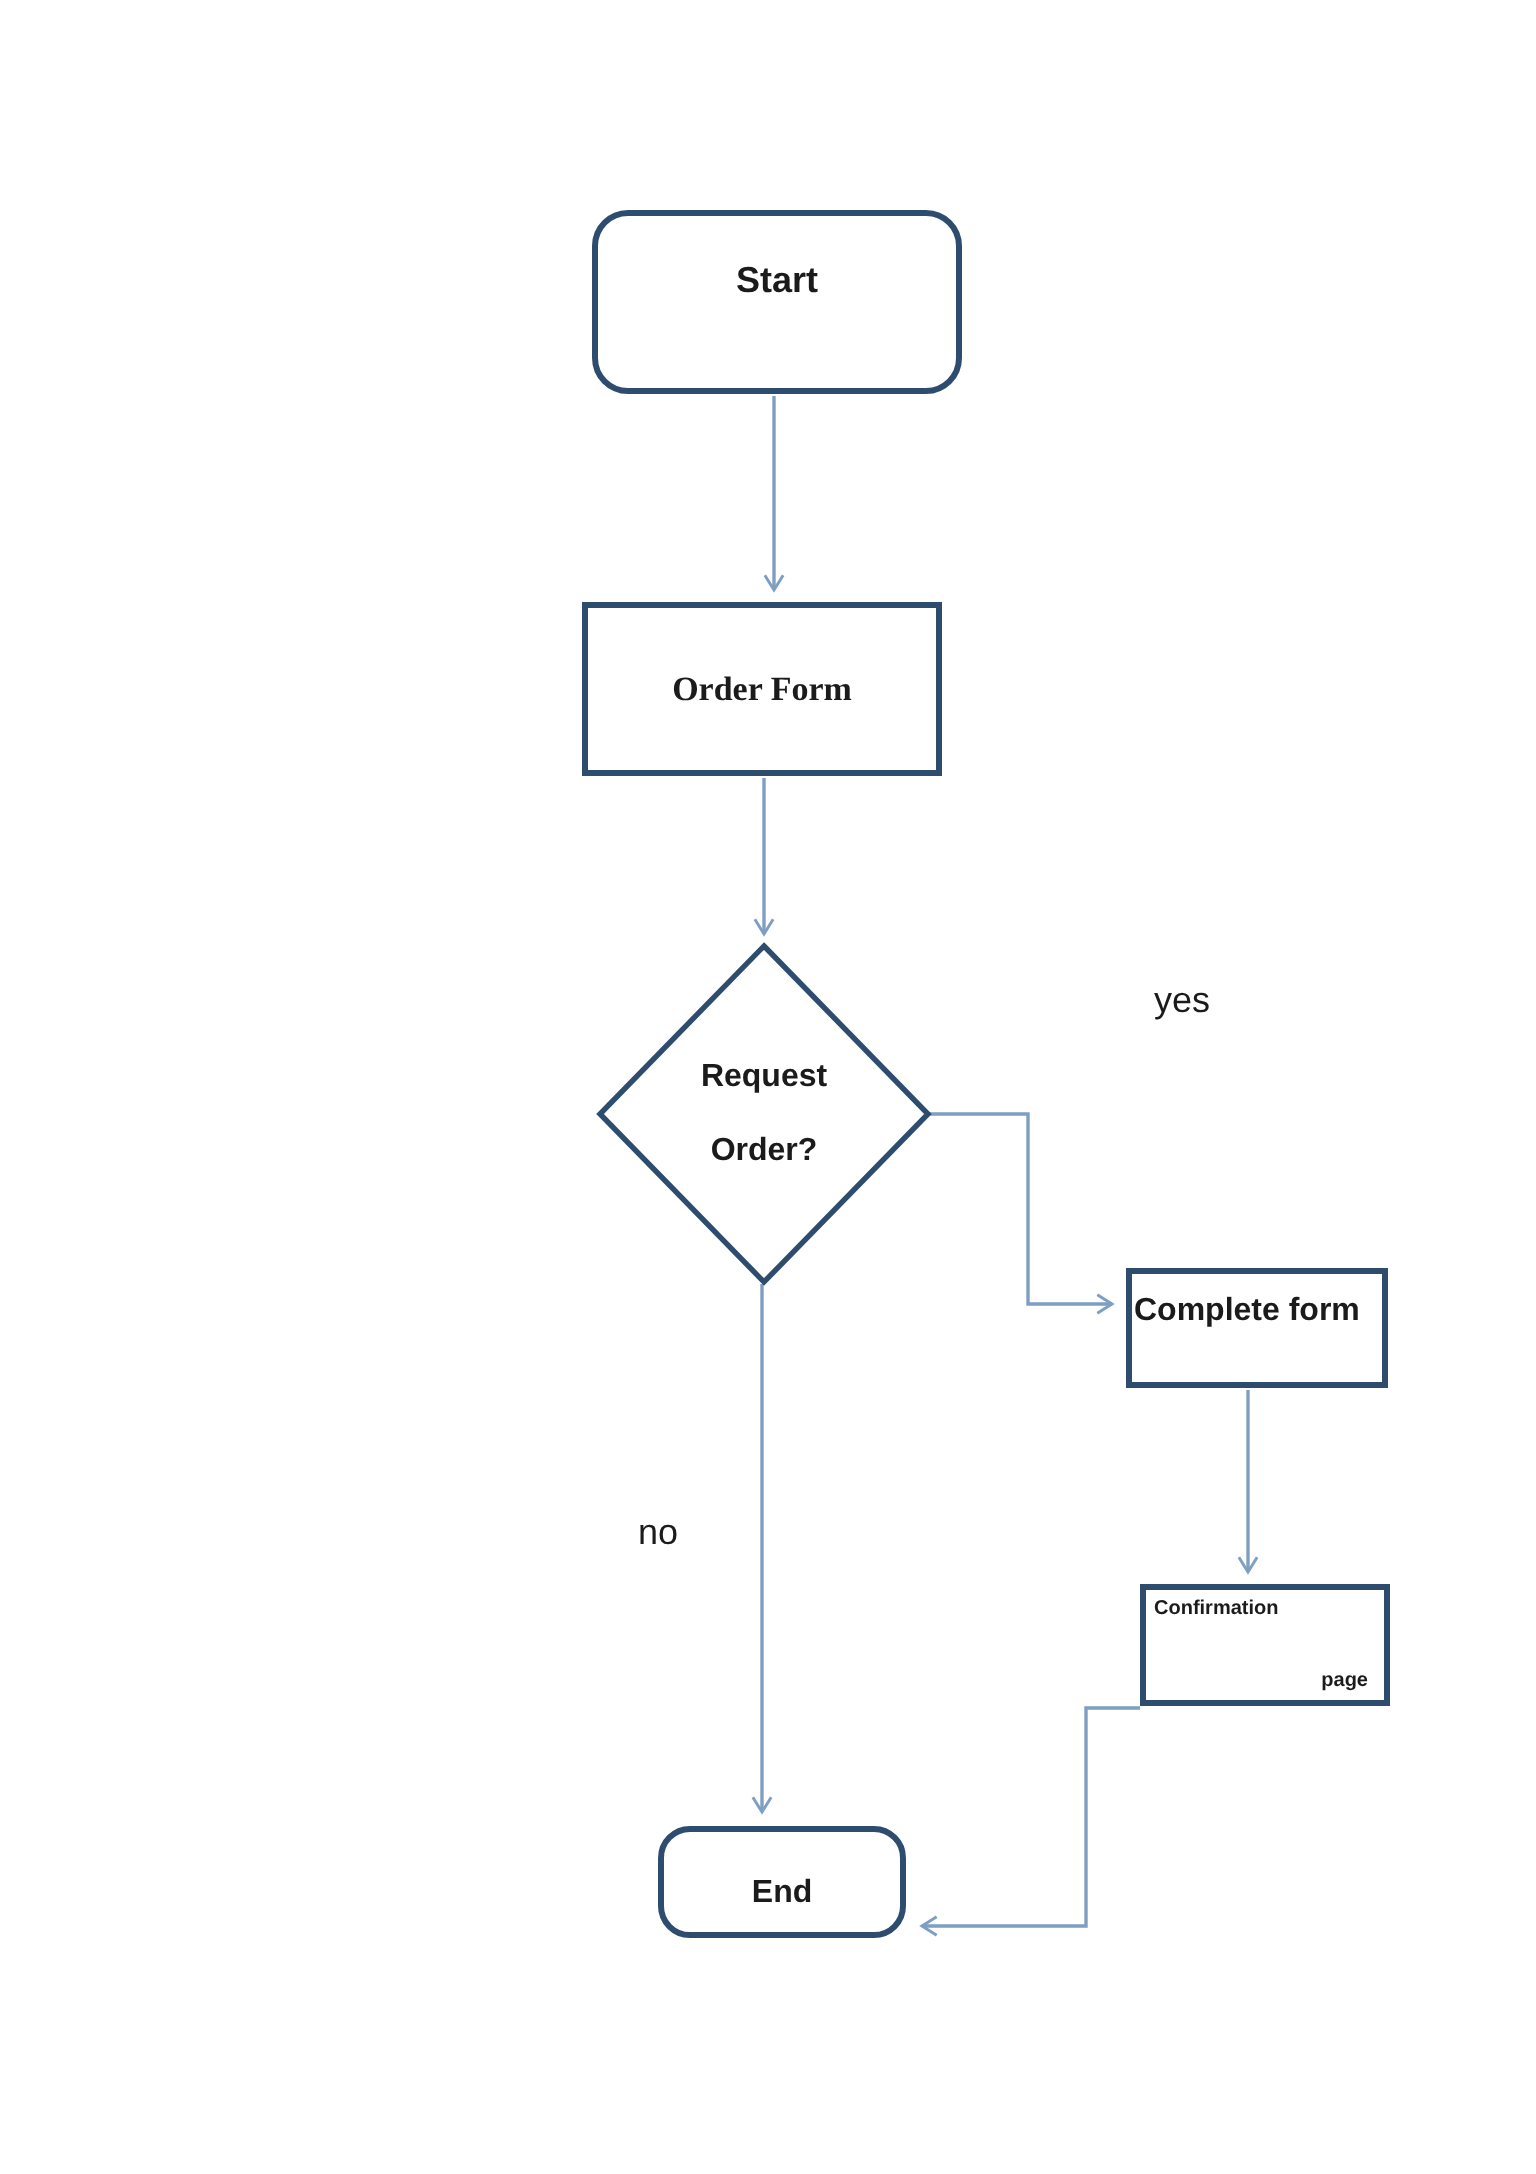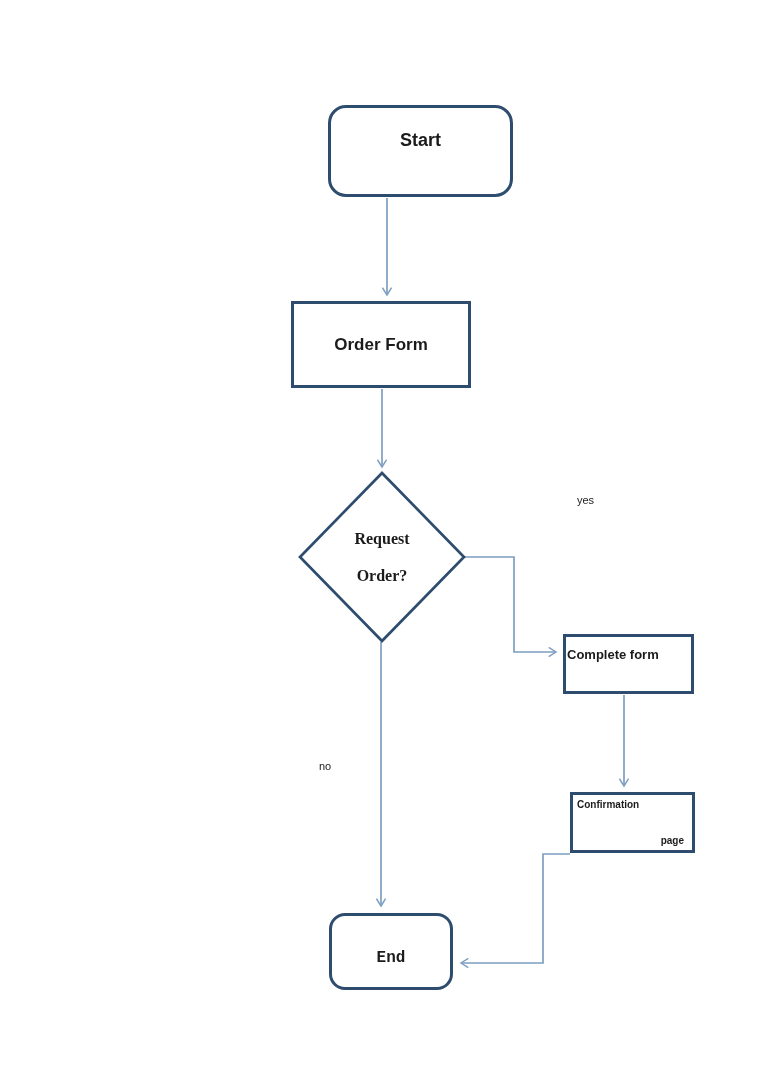--- a/index.html
+++ b/index.html
@@ -28,65 +28,64 @@
     border: 3px solid var(--node-border);
     background: #ffffff;
     color: var(--text);
     font-weight: bold;
     display: flex;
   }
   .node-start {
     left: 296px; top: 105px; width: 185px; height: 92px;
     border-radius: 18px;
     justify-content: center; align-items: flex-start;
-    padding-top: 22px; font-size: 18px; margin-left: 32px;
+    padding-top: 22px; font-size: 18px;
   }
   .node-order-form {
     left: 291px; top: 301px; width: 180px; height: 87px;
     justify-content: center; align-items: center;
     font-size: 17px;
+    font-family: Liberation Serif, serif;
   }
   .decision-text {
     position: absolute;
     left: 300px; top: 473px; width: 164px; height: 168px;
     display: flex; flex-direction: column;
     justify-content: center; align-items: center;
     gap: 21px;
     color: var(--text); font-weight: bold; font-size: 16px;
     line-height: 16px;
-    font-family: Liberation Serif, serif;
   }
   .node-complete-form {
     left: 563px; top: 634px; width: 131px; height: 60px;
     justify-content: flex-start; align-items: flex-start;
     padding: 10px 0 0 1px;
-    font-size: 13px;
+    font-size: 16px;
   }
   .node-confirmation-page {
     left: 570px; top: 792px; width: 125px; height: 61px;
     flex-direction: column;
     justify-content: space-between;
     padding: 4px 8px 4px 4px;
     font-size: 10px;
   }
   .node-confirmation-page .line1 { align-self: flex-start; }
   .node-confirmation-page .line2 { align-self: flex-end; }
   .node-end {
-    left: 329px; top: 913px; width: 124px; height: 77px;
+    left: 329px; top: 913px; width: 124px; height: 56px;
     border-radius: 16px;
     justify-content: center; align-items: center;
     font-size: 16px;
-    font-family: Liberation Mono, monospace;
   }
   .node-end .label { position: relative; top: 6px; }
 
   .edge-label {
     position: absolute;
     color: var(--text);
-    font-size: 11px;
+    font-size: 18px;
     font-weight: normal;
     line-height: 18px;
   }
   .edge-label-yes { left: 577px; top: 491px; }
   .edge-label-no  { left: 275px; top: 757px; margin-left: 44px; }
 </style>
 </head>
 <body>
 
 <div class="canvas">

